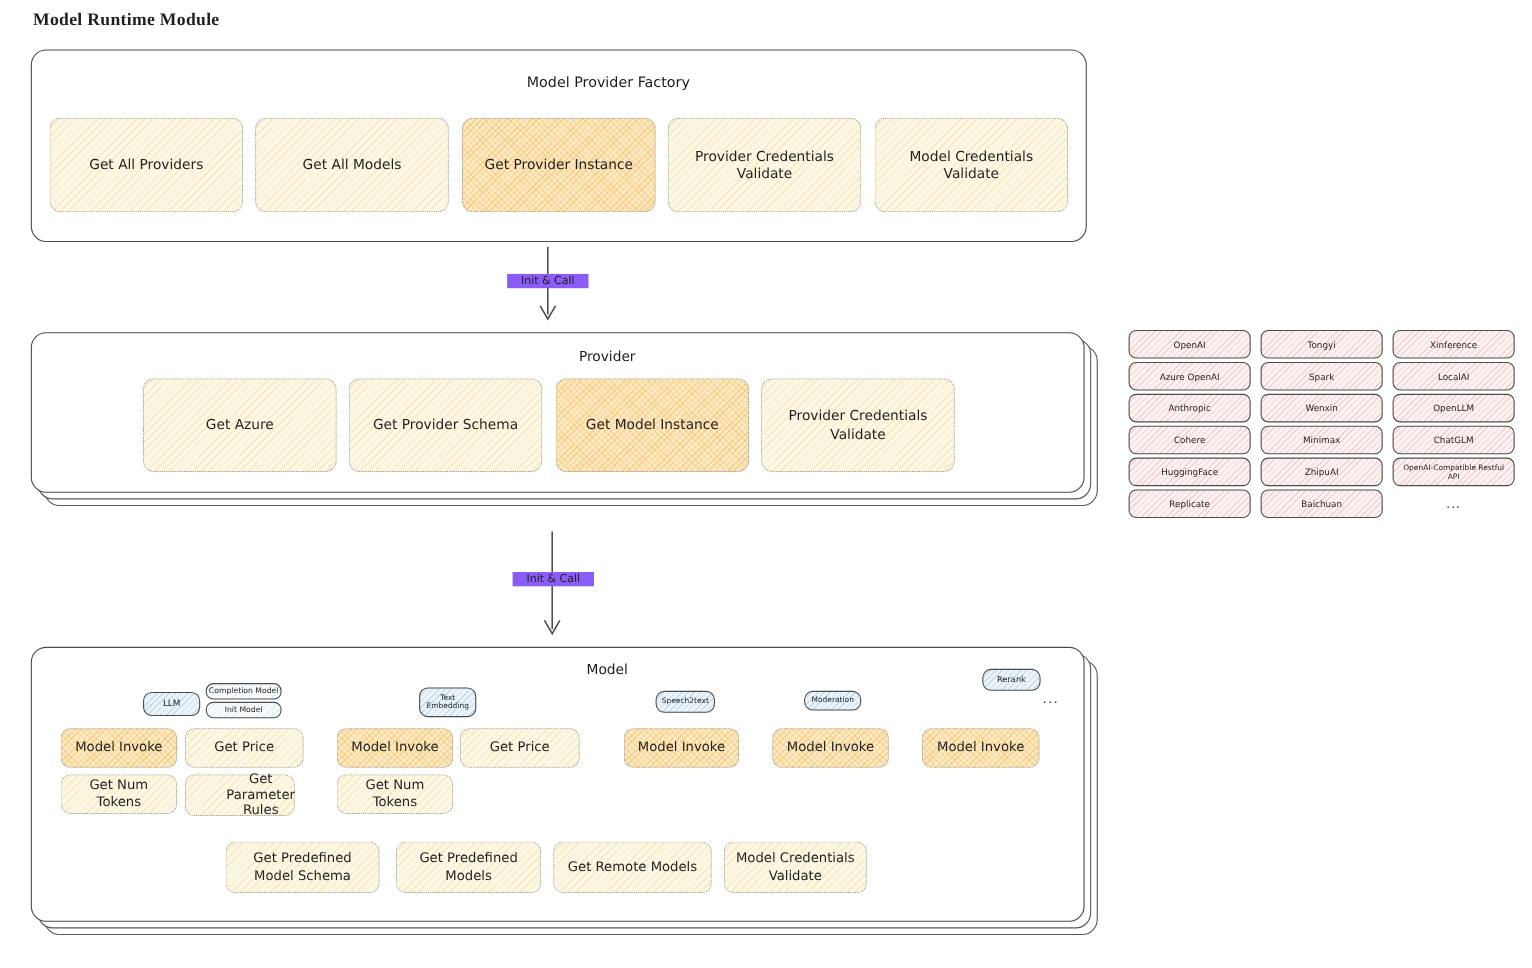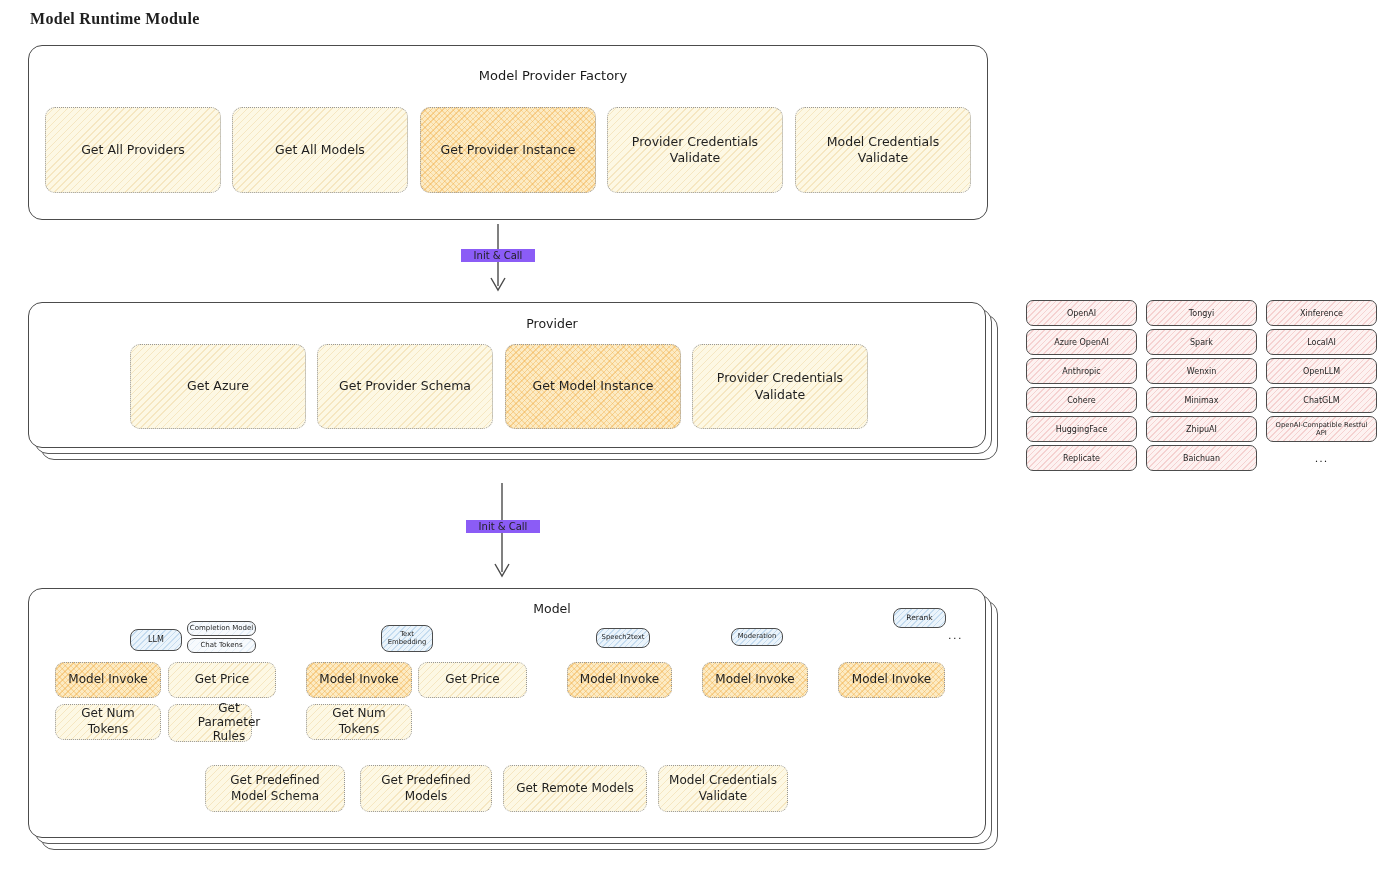--- a/index.html
+++ b/index.html
@@ -91,37 +91,37 @@
   </svg>
   <div class="arrow-label" style="left:466px;top:520px;width:74px;">Init &amp; Call</div>
 
   <div class="layer" style="left:40px;top:600px;width:958px;height:250px;"></div>
   <div class="layer" style="left:34px;top:594px;width:958px;height:250px;"></div>
   <div class="sec" style="left:28px;top:588px;width:958px;height:250px;"></div>
   <div class="sec-title" style="left:28px;top:601px;width:958px;font-size:12.5px;">Model</div>
 
   <div class="tag" style="left:130px;top:629px;width:52px;height:22px;font-size:8px;">LLM</div>
   <div class="tag sm" style="left:187px;top:621px;width:69px;height:15px;">Completion Model</div>
-  <div class="tag sm" style="left:187px;top:638px;width:69px;height:15px;">Chat Tokens</div>
+  <div class="tag sm" style="left:187px;top:638px;width:69px;height:15px;">Init Model</div>
   <div class="tag" style="left:381px;top:625px;width:52px;height:27px;font-size:6.8px;padding:0 4px;">Text Embedding</div>
   <div class="tag" style="left:596px;top:628px;width:54px;height:20px;font-size:6.8px;">Speech2text</div>
   <div class="tag" style="left:731px;top:628px;width:52px;height:18px;font-size:6.8px;">Moderation</div>
   <div class="tag" style="left:860px;top:608px;width:53px;height:20px;margin-left:33px;">Rerank</div>
   <div class="ellipsis" style="left:948px;top:629px;">...</div>
 
   <div class="opbox sm hl" style="left:55px;top:662px;width:106px;height:36px;">Model Invoke</div>
   <div class="opbox sm" style="left:168px;top:662px;width:108px;height:36px;">Get Price</div>
   <div class="opbox sm hl" style="left:306px;top:662px;width:106px;height:36px;">Model Invoke</div>
   <div class="opbox sm" style="left:418px;top:662px;width:109px;height:36px;">Get Price</div>
   <div class="opbox sm hl" style="left:567px;top:662px;width:105px;height:36px;">Model Invoke</div>
   <div class="opbox sm hl" style="left:702px;top:662px;width:106px;height:36px;">Model Invoke</div>
   <div class="opbox sm hl" style="left:838px;top:662px;width:107px;height:36px;">Model Invoke</div>
 
   <div class="opbox sm" style="left:55px;top:704px;width:106px;height:36px;">Get Num Tokens</div>
-  <div class="opbox sm" style="left:168px;top:704px;width:84px;height:38px;line-height:1.15;padding-left:43px;">Get Parameter Rules</div>
+  <div class="opbox sm" style="left:168px;top:704px;width:100px;height:38px;line-height:1.15;padding-left:43px;">Get Parameter Rules</div>
   <div class="opbox sm" style="left:306px;top:704px;width:106px;height:36px;">Get Num Tokens</div>
 
   <div class="opbox sm" style="left:205px;top:765px;width:140px;height:47px;">Get Predefined Model Schema</div>
   <div class="opbox sm" style="left:360px;top:765px;width:132px;height:47px;">Get Predefined Models</div>
   <div class="opbox sm" style="left:503px;top:765px;width:144px;height:47px;">Get Remote Models</div>
   <div class="opbox sm" style="left:658px;top:765px;width:130px;height:47px;">Model Credentials Validate</div>
 
 </div>
 
 </body></html>

